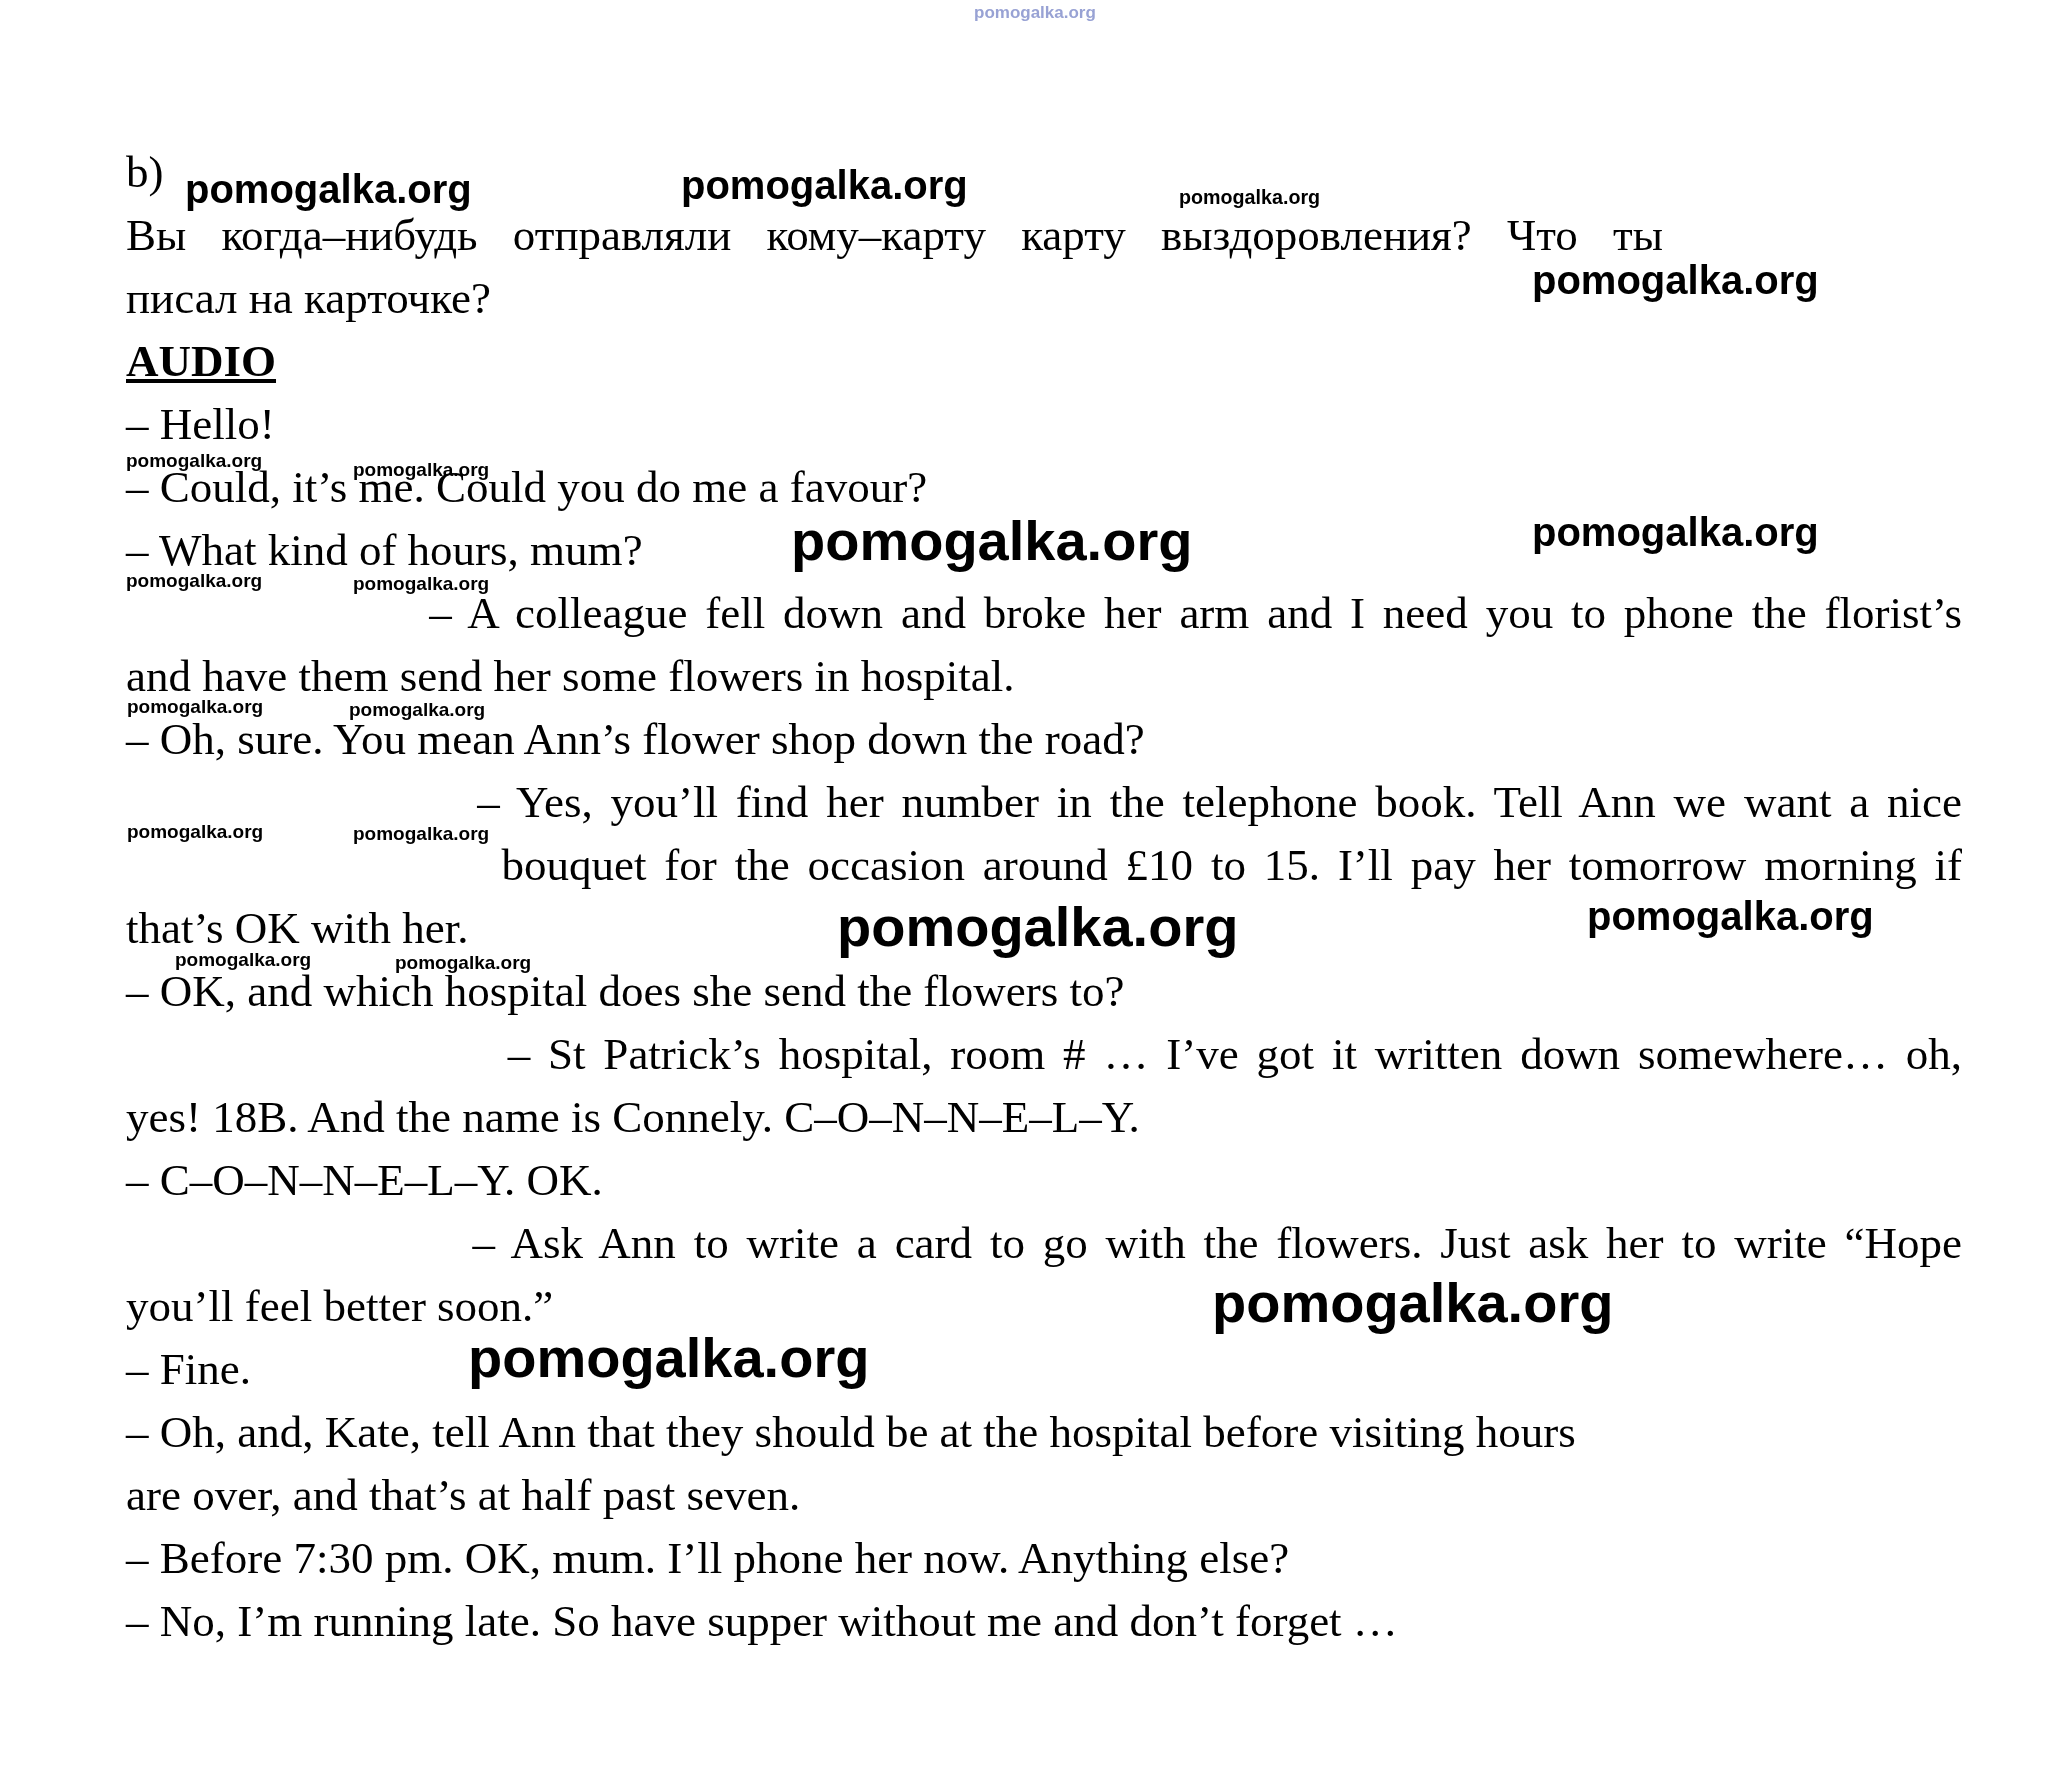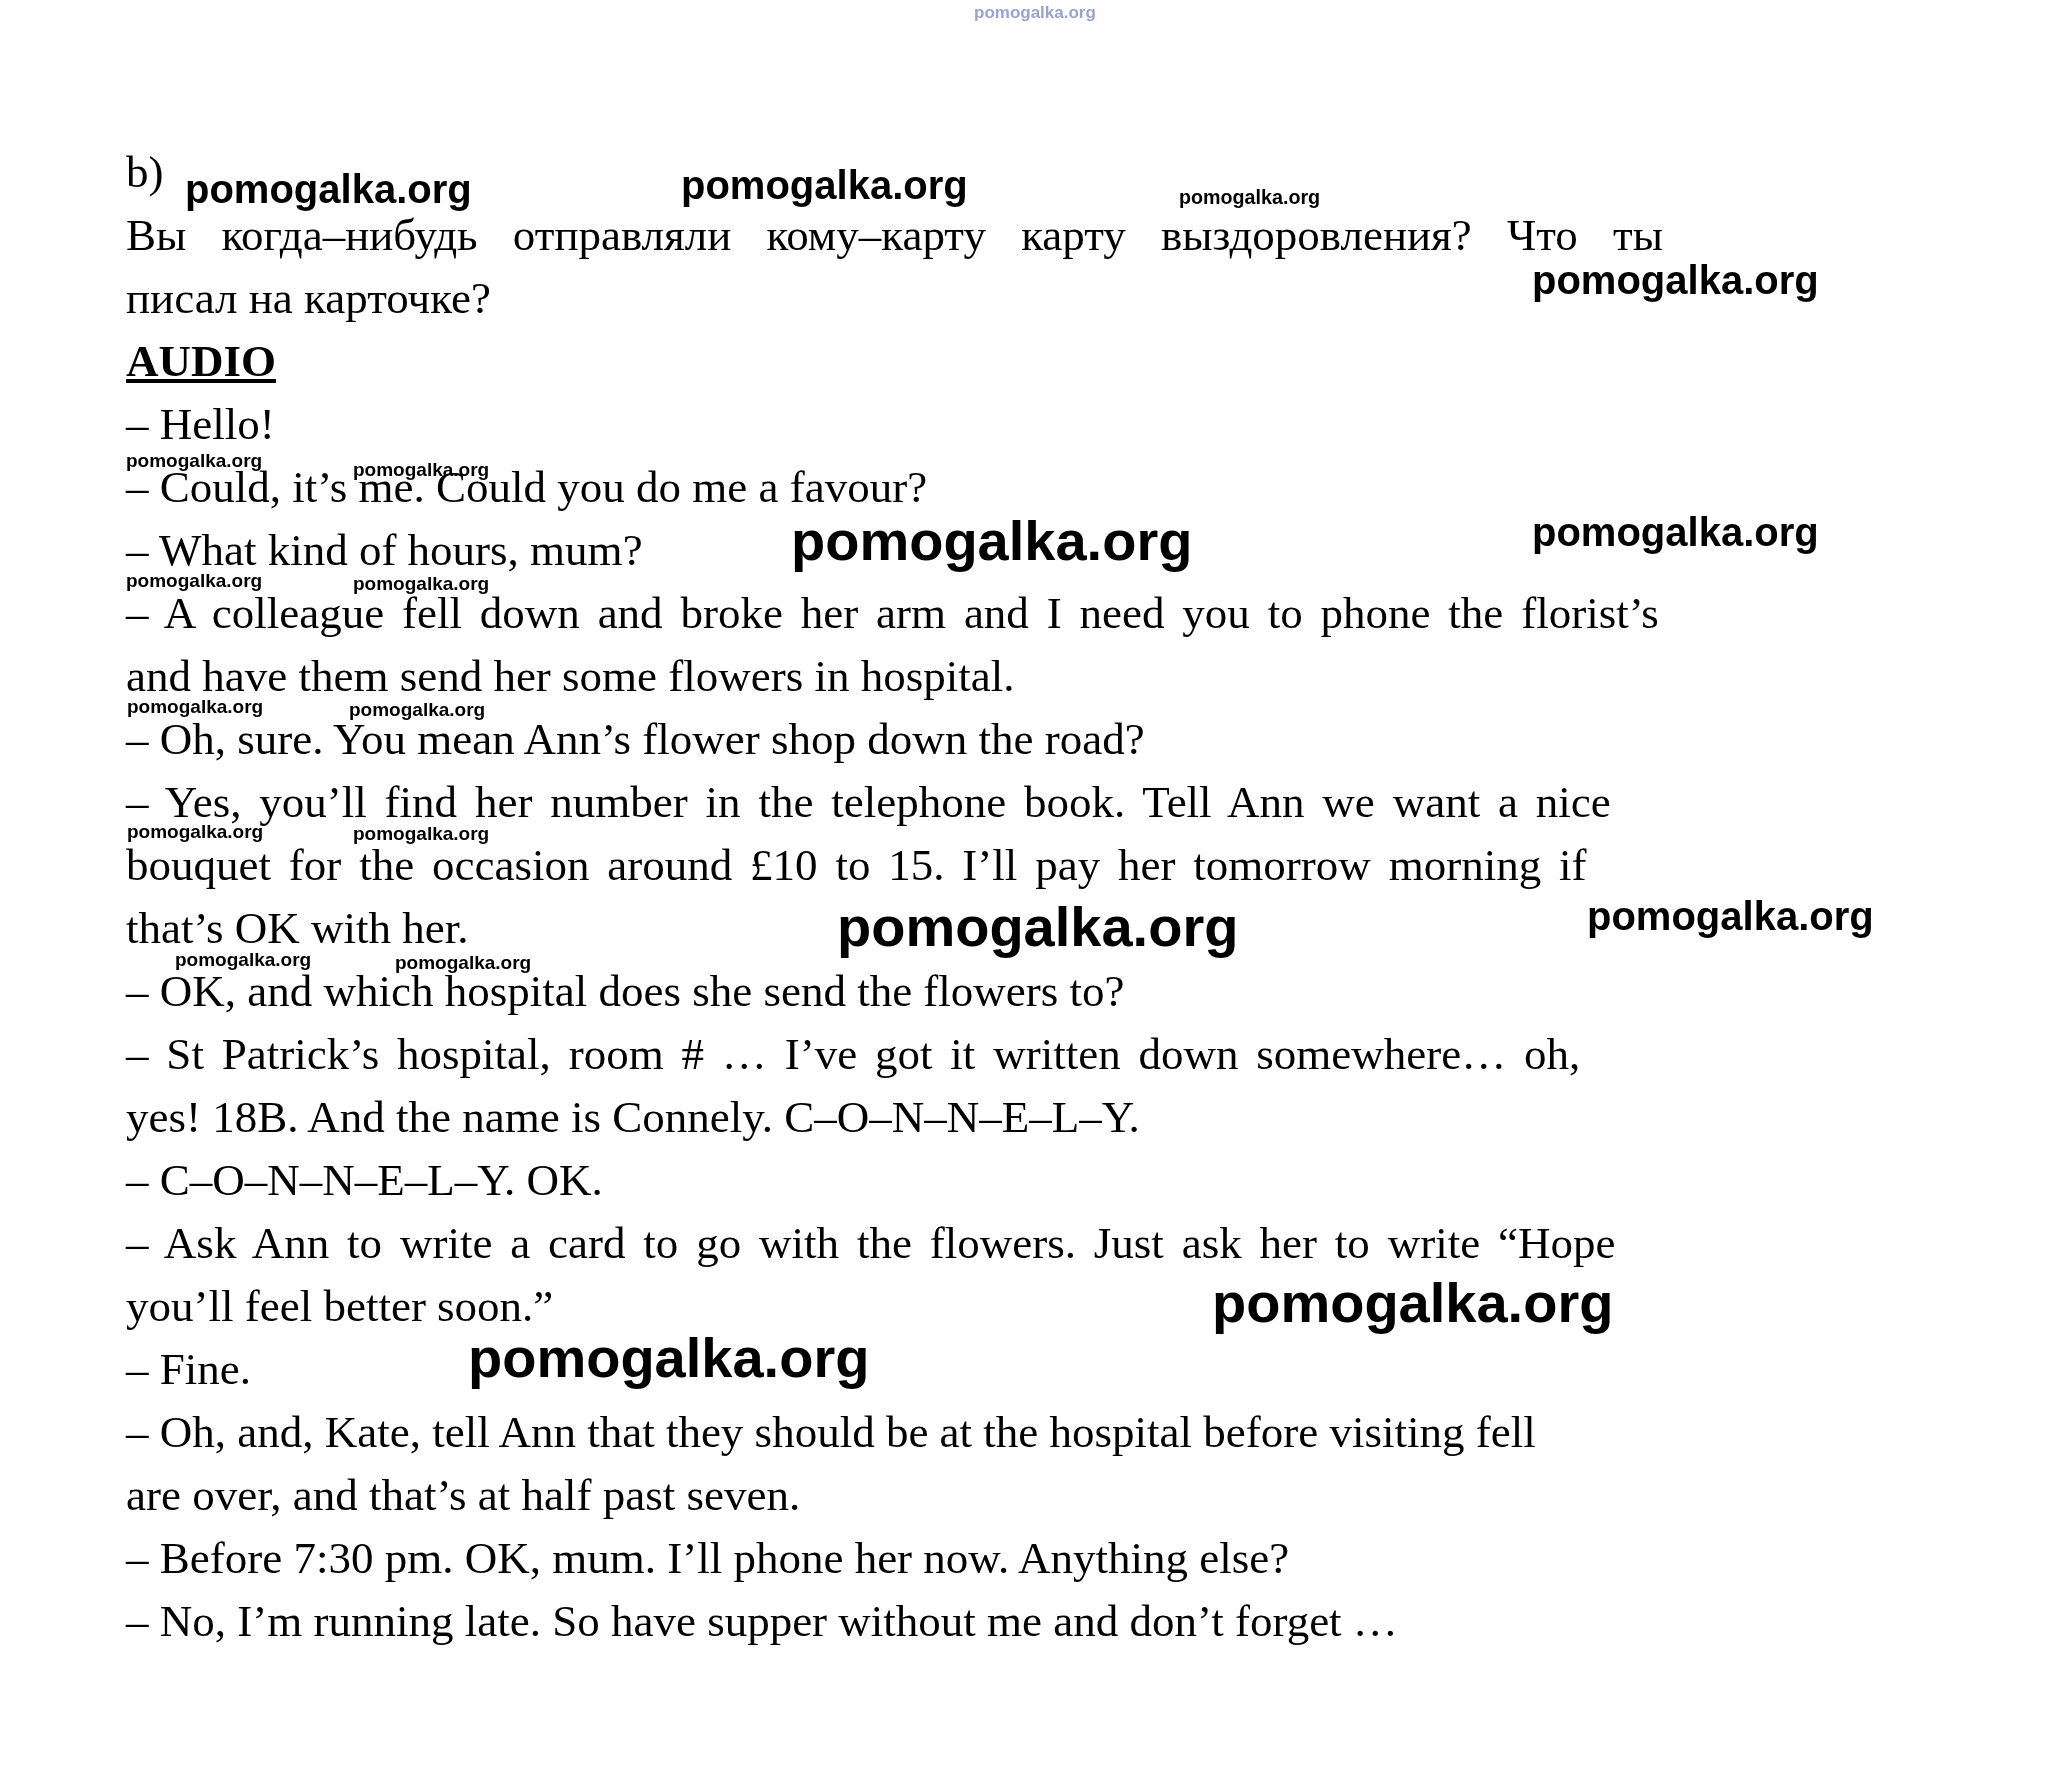--- a/index.html
+++ b/index.html
@@ -19,21 +19,21 @@
     width:1836px;
     font-size:45px;
     line-height:63px;
   }
   .line {
     height:63px;
     white-space:pre;
   }
   .line.bold { font-weight:bold;text-decoration:underline; }
   .line.stretch { word-spacing:24px; }
-  .line.stretch-sm { word-spacing:6.6px; }
+  .line.stretch-sm { word-spacing:6.6px;text-align:right; }
   .wm {
     position:absolute;
     font-family:"Liberation Sans", sans-serif;
     font-weight:700;
     color:#000000;
     white-space:nowrap;
     line-height:1;
   }
   .wm.top { color:#98a2d4; }
 </style>
@@ -56,21 +56,21 @@
     <div class="line stretch-sm">– Yes, you’ll find her number in the telephone book. Tell Ann we want a nice</div>
     <div class="line stretch-sm">bouquet for the occasion around £10 to 15. I’ll pay her tomorrow morning if</div>
     <div class="line">that’s OK with her.</div>
     <div class="line">– OK, and which hospital does she send the flowers to?</div>
     <div class="line stretch-sm">– St Patrick’s hospital, room # … I’ve got it written down somewhere… oh,</div>
     <div class="line">yes! 18B. And the name is Connely. C–O–N–N–E–L–Y.</div>
     <div class="line">– C–O–N–N–E–L–Y. OK.</div>
     <div class="line stretch-sm">– Ask Ann to write a card to go with the flowers. Just ask her to write “Hope</div>
     <div class="line">you’ll feel better soon.”</div>
     <div class="line">– Fine.</div>
-    <div class="line">– Oh, and, Kate, tell Ann that they should be at the hospital before visiting fell</div>
+    <div class="line">– Oh, and, Kate, tell Ann that they should be at the hospital before visiting hours</div>
     <div class="line">are over, and that’s at half past seven.</div>
     <div class="line">– Before 7:30 pm. OK, mum. I’ll phone her now. Anything else?</div>
     <div class="line">– No, I’m running late. So have supper without me and don’t forget …</div>
   </div>
 
   <div class="wm top" style="left:974px; top:3.7px; font-size:17px;">pomogalka.org</div>
 
   <div class="wm" style="left:185px; top:169px; font-size:40px;">pomogalka.org</div>
   <div class="wm" style="left:681px; top:165px; font-size:40px;">pomogalka.org</div>
   <div class="wm" style="left:1179px; top:188px; font-size:19.7px;">pomogalka.org</div>

